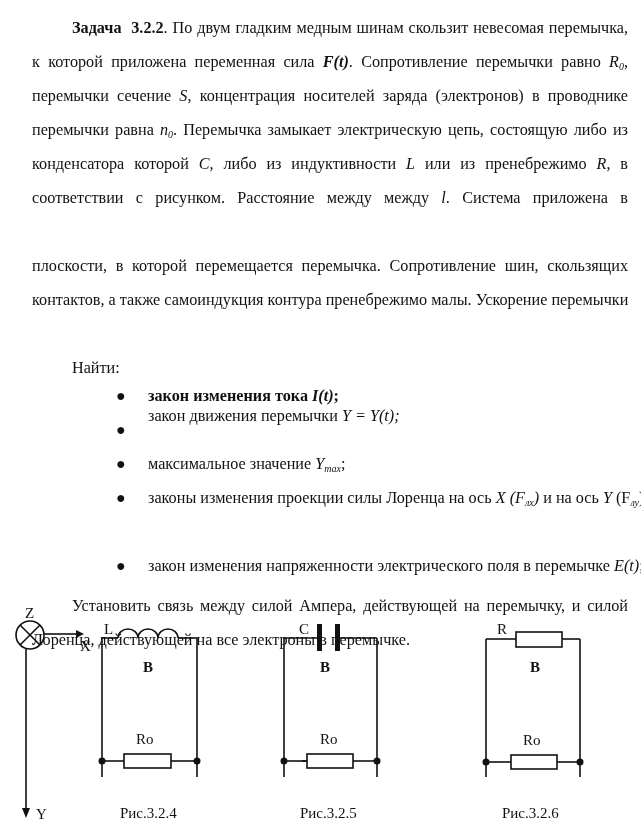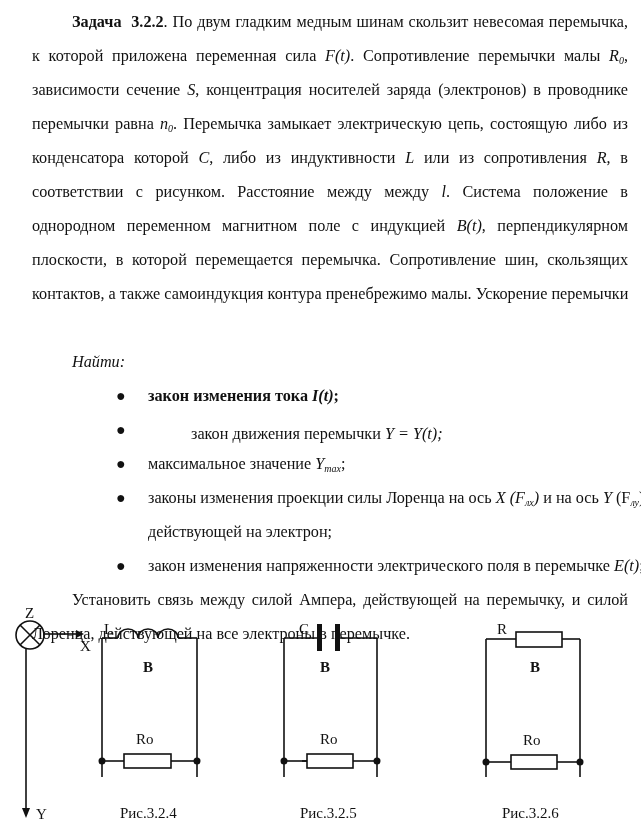--- a/index.html
+++ b/index.html
@@ -1,96 +1,92 @@
 <!DOCTYPE html>
 <html><head>
 <meta charset="utf-8">
 <style>
   html, body { margin:0; padding:0; background:#ffffff; }
   body { width:641px; height:831px; position:relative; overflow:hidden; color:#111; font-family:"Liberation Serif", serif; }
   .page { position:absolute; left:0; top:0; width:641px; height:831px; }
-  .line { position:absolute; left:32px; width:596px; font-size:16.2px; line-height:20px; white-space:nowrap; text-align:justify; text-align-last:justify; }
+  .line { position:absolute; left:32px; width:596px; font-size:16.2px; line-height:20px; white-space:nowrap; text-align:justify; text-align-last:justify;margin-top:6px; }
   .line.last { text-align-last:left; }
   .indent { left:72px; width:556px; }
   .b { font-weight:bold; }
   .i { font-style:italic; }
-  .bi { font-weight:normal; font-style:italic; }
+  .bi { font-weight:bold; font-style:italic; }
   sub { font-size:10px; line-height:0; vertical-align:-3px; }
   .bullet { position:absolute; left:116px; font-size:16px; line-height:20px; }
   .bl { position:absolute; left:148px; font-size:16.2px; line-height:20px; white-space:nowrap; }
   .bl.wide { width:480px; text-align:justify; text-align-last:justify; }
   .frac { display:inline-block; vertical-align:middle; text-align:center; font-size:11px; line-height:11px; font-family:"DejaVu Serif", serif; font-style:italic; margin:0 1px; }
   .frac .num { display:block; border-bottom:1px solid #111; padding:0 1px 1px; }
   .frac .den { display:block; padding-top:1px; }
   svg text { font-family:"Liberation Serif", serif; }
 </style>
 </head>
 <body>
 
 <div class="page">
 
   <div class="line indent" style="top:12px;">
     <span class="b">Задача</span>&nbsp;&nbsp;<span class="b">3.2.2</span><span>.</span><span> По двум гладким медным шинам скользит невесомая перемычка,</span>
   </div>
 
   <div class="line" style="top:46px;">
-    <span>к которой приложена переменная сила </span><span class="bi">F(t)</span><span>. Сопротивление перемычки малы </span><span class="i">R</span><sub class="i">0</sub><span>,</span>
+    <span>к которой приложена переменная сила </span><span class="bi">F(t)</span><span>. Сопротивление перемычки равно </span><span class="i">R</span><sub class="i">0</sub><span>,</span>
   </div>
 
   <div class="line" style="top:80px;">
-    <span>зависимости сечение </span><span class="i">S</span><span>, концентрация носителей заряда (электронов) в проводнике</span>
+    <span>перемычки сечение </span><span class="i">S</span><span>, концентрация носителей заряда (электронов) в проводнике</span>
   </div>
 
   <div class="line" style="top:114px;">
     <span>перемычки равна </span><span class="i">n</span><sub class="i">0</sub><span>. Перемычка замыкает электрическую цепь, состоящую либо из</span>
   </div>
 
   <div class="line" style="top:148px;">
-    <span>конденсатора которой </span><span class="i">C</span><span>, либо из индуктивности </span><span class="i">L</span><span> или из сопротивления </span><span class="i">R</span><span>, в</span>
+    <span>конденсатора которой </span><span class="i">C</span><span>, либо из индуктивности </span><span class="i">L</span><span> или из пренебрежимо </span><span class="i">R</span><span>, в</span>
   </div>
 
   <div class="line" style="top:182px;">
-    <span>соответствии с рисунком. Расстояние между между </span><span class="i">l</span><span>. Система положение в</span>
+    <span>соответствии с рисунком. Расстояние между между </span><span class="i">l</span><span>. Система приложена в</span>
   </div>
 
-  <div class="line" style="top:216px;">
-    <span>однородном переменном магнитном поле с индукцией </span><span class="bi">B(t)</span><span>, перпендикулярном</span>
-  </div>
 
   <div class="line" style="top:284px;">
     <span>контактов, а также самоиндукция контура пренебрежимо малы. Ускорение перемычки</span>
   </div>
 
   <div class="line" style="top:250px;">
     <span>плоскости, в которой перемещается перемычка. Сопротивление шин, скользящих</span>
   </div>
 
 
-  <div class="line last indent" style="top:352px;font-style:italic;">Найти:</div>
+  <div class="line last indent" style="top:352px;">Найти:</div>
 
   <span class="bullet" style="top:386px;">●</span>
   <div class="bl" style="top:386px;font-weight:bold;">
     <span>закон изменения тока </span><span class="i">I(t)</span><span>;</span>
   </div>
 
   <span class="bullet" style="top:420px;">●</span>
-  <div class="bl" style="top:424px;margin-left:43px;">
+  <div class="bl" style="top:406px;">
     <span>закон движения перемычки </span><span class="i">Y = Y(t);</span>
   </div>
 
   <span class="bullet" style="top:454px;">●</span>
   <div class="bl" style="top:454px;">
     <span>максимальное значение </span><span class="i">Y</span><sub class="i">max</sub><span>;</span>
   </div>
 
   <span class="bullet" style="top:488px;">●</span>
   <div class="bl wide" style="top:488px;">
     <span>законы изменения проекции силы Лоренца на ось </span><span class="i">X (F</span><sub class="i">лх</sub><span class="i">)</span><span> и на ось </span><span class="i">Y</span><span> (F</span><sub class="i">лу</sub><span>),</span>
   </div>
-  <div class="bl" style="top:522px;">действующей на электрон;</div>
 
   <span class="bullet" style="top:556px;">●</span>
   <div class="bl" style="top:556px;">
     <span>закон изменения напряженности электрического поля в перемычке </span><span class="i">E(t)</span><span>;</span>
   </div>
 
   <div class="line indent" style="top:590px;">Установить связь между силой Ампера, действующей на перемычку,  и силой</div>
   <div class="line last" style="top:624px;">Лоренца, действующей на все электроны в перемычке.</div>
 
 

